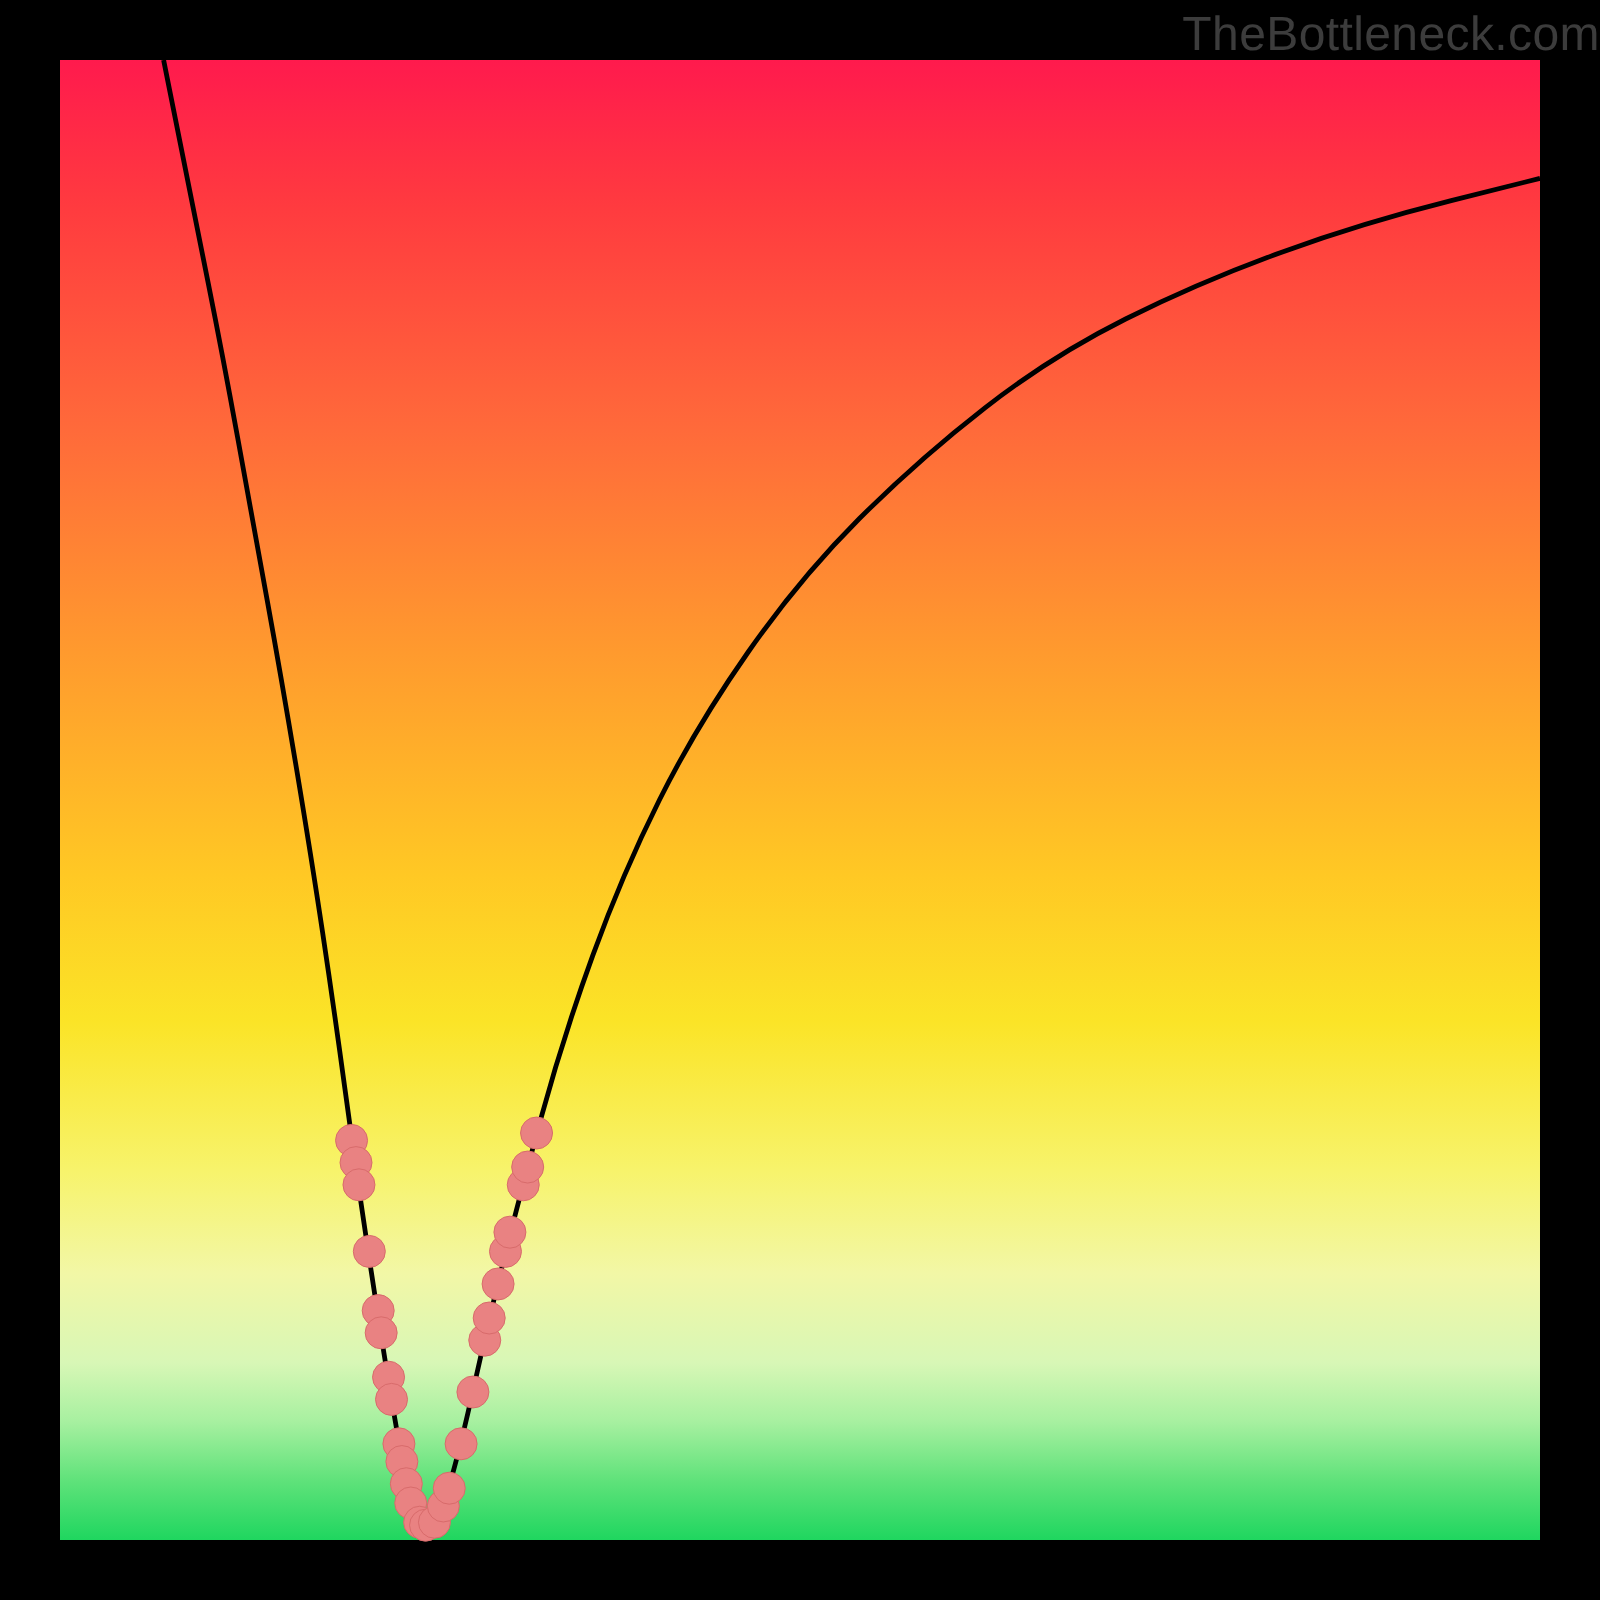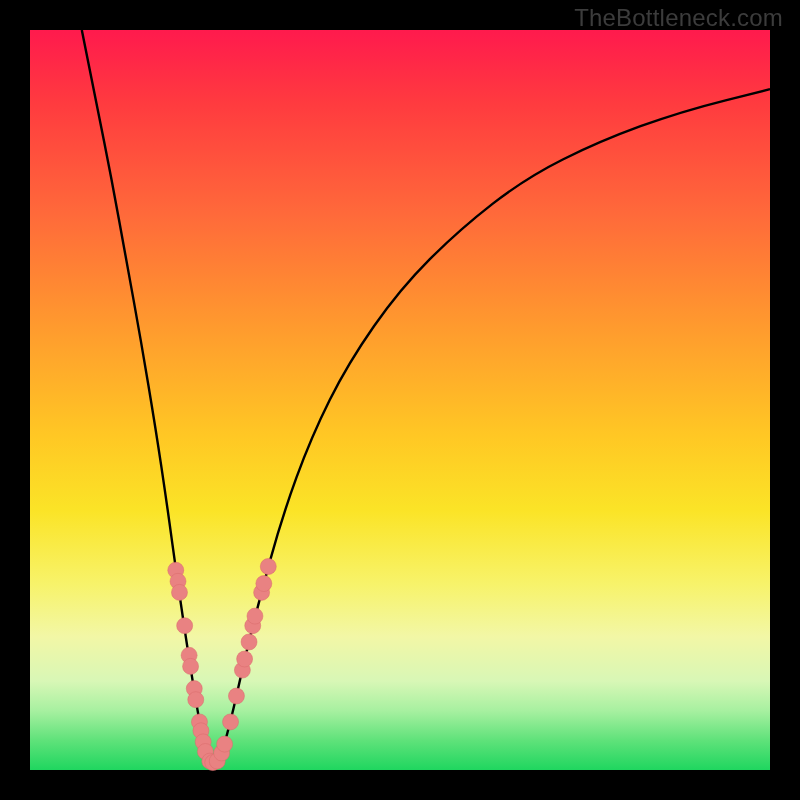--- a/index.html
+++ b/index.html
@@ -36,21 +36,21 @@
       #f2f7a6 82%,
       #d8f7b6 88%,
       #a7f0a0 92%,
       #5fe27a 96%,
       #1fd65f 100%
     );
   }
   .watermark {
     position: absolute;
     top: 4px;
-    right: 17px;
+    right: 0;
     color: #3c3c3c;
     font-size: 24px;
     font-weight: 400;
     letter-spacing: 0.2px;
     user-select: none;
   }
   svg.curve {
     position: absolute;
     top: 0;
     left: 0;

